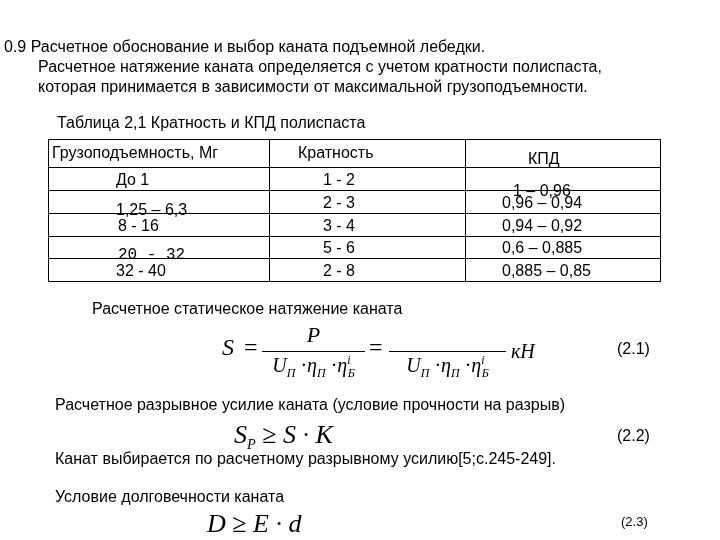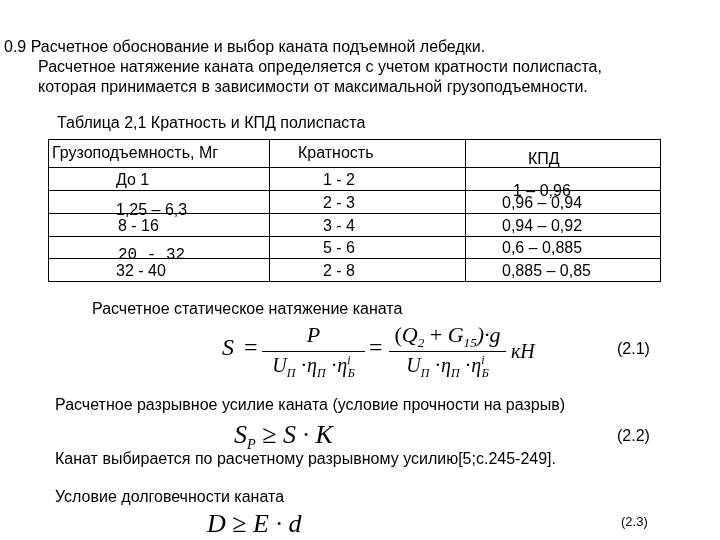--- a/index.html
+++ b/index.html
@@ -95,23 +95,20 @@
     </div>
     <div class="bar" style="top:31px;"></div>
     <div class="den math" style="top:34px; font-size:20px;">
       <span>U</span><sub>П</sub><span class="up"> ·</span><span>η</span><sub>П</sub><span class="up"> ·</span><span>η</span><sup>i</sup><sub style="margin-left:-3px;">Б</sub>
     </div>
   </div>
 
   <span class="abs math up" style="left:369px; top:334px; font-size:24px;">=</span>
 
   <div class="frac" style="left:389px; top:320px; width:117px; height:60px;">
-    <div class="num math" style="top:2px; font-size:22px;">
-      <span class="up">(</span><span>Q</span><sub>2</sub><span class="up"> + </span><span>G</span><sub>15</sub><span>)·g</span>
-    </div>
     <div class="bar" style="top:31px;"></div>
     <div class="den math" style="top:34px; font-size:20px;">
       <span>U</span><sub>П</sub><span class="up"> ·</span><span>η</span><sub>П</sub><span class="up"> ·</span><span>η</span><sup>i</sup><sub style="margin-left:-3px;">Б</sub>
     </div>
   </div>
 
   <span class="abs math" style="left:511px; top:340px; font-size:20px;">кН</span>
   <span class="abs txt" style="left:617px; top:339px;">(2.1)</span>
 </div>
 

